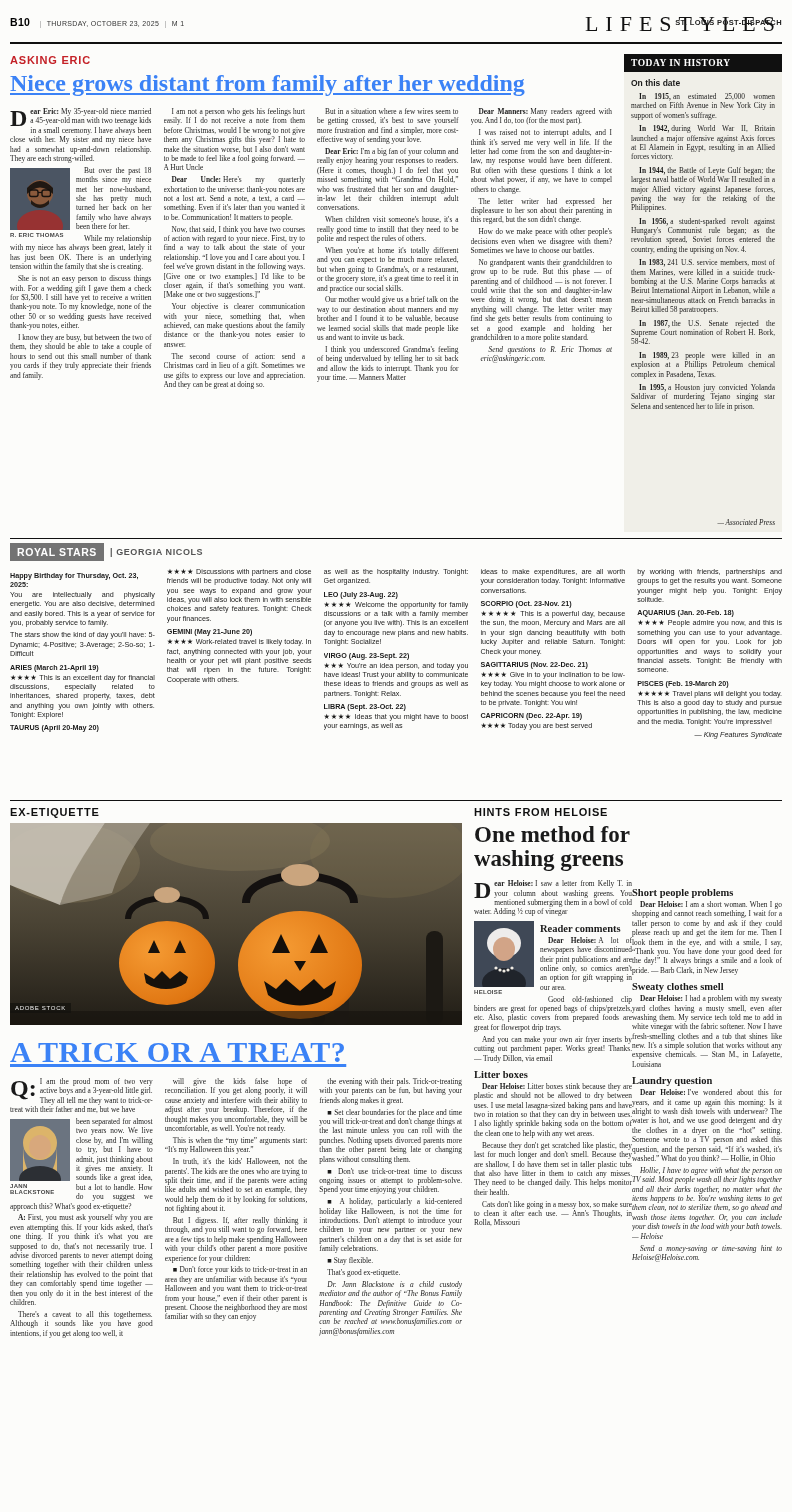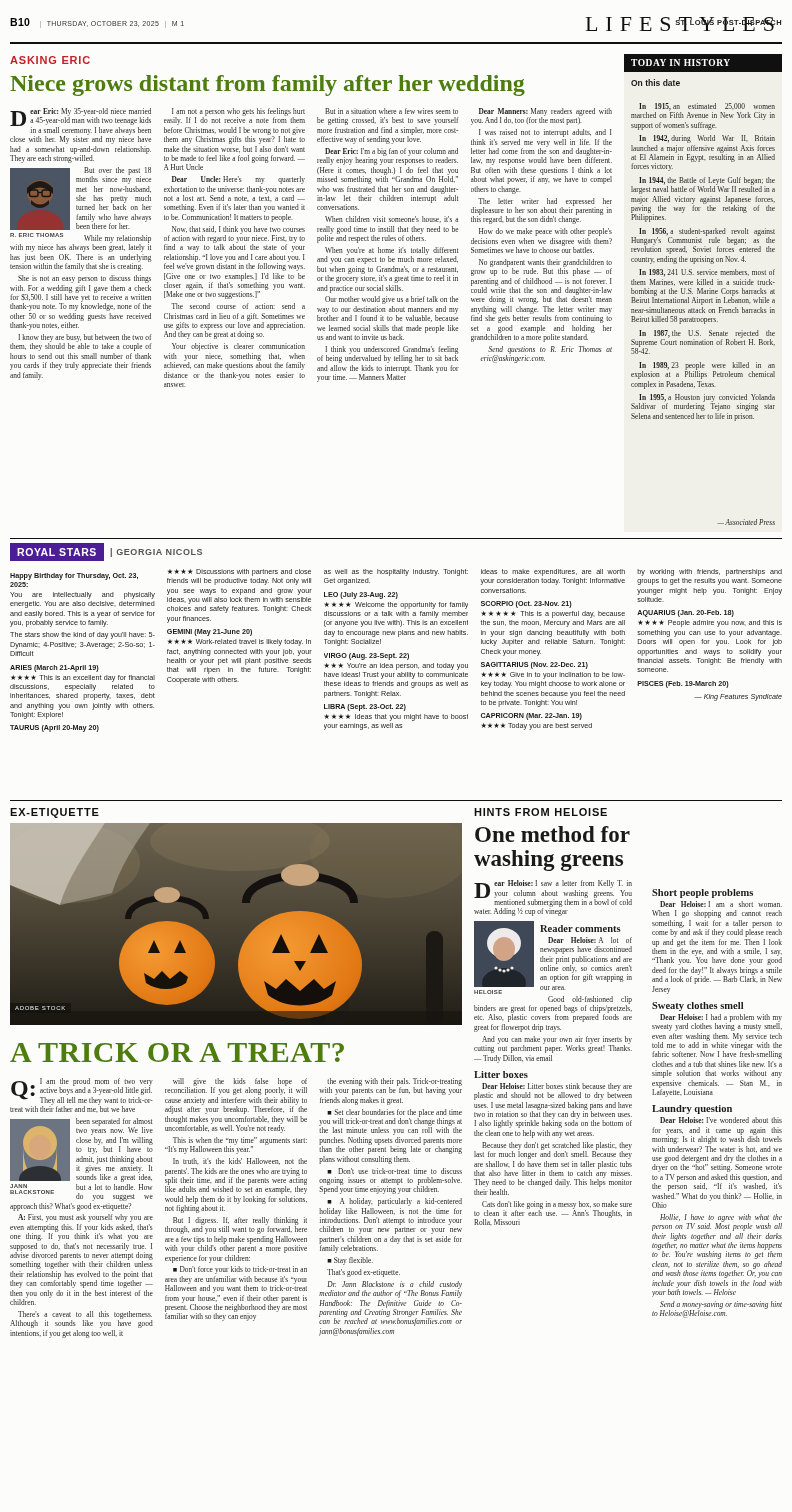--- a/index.html
+++ b/index.html
@@ -12,21 +12,21 @@
   .mh-left { position:absolute; left:0; top:8px; font-family:"Liberation Sans",sans-serif; font-size:7px; color:#333; letter-spacing:.3px; }
   .mh-page { font-weight:bold; font-size:10.5px; color:#000; margin-right:4px; }
   .mh-sep { margin:0 3px; color:#999; }
   .mh-title { position:absolute; left:0; right:0; top:3px; text-align:right; font-size:22px; letter-spacing:7px; color:#111; font-family:"Liberation Serif",serif; }
   .mh-right { position:absolute; right:0; top:10px; font-family:"Liberation Sans",sans-serif; font-size:7.5px; font-weight:bold; color:#222; letter-spacing:.4px; }
 
   
   .kicker { font-family:"Liberation Sans",sans-serif; font-weight:bold; font-size:11px; letter-spacing:.8px; }
   .kicker.red { color:#c42127; }
   .kicker.dark { color:#0f0f0f; }
-  .headline { font-family:"Liberation Serif",serif; font-weight:bold; color:#4d7c0f; }
+  .headline { font-family:"Liberation Serif",serif; font-weight:bold; color:#3b82f6;text-decoration:underline; }
   .cols { display:flex; }
   .col { flex:1 1 0; overflow:hidden; text-align:justify; }
   .para { font-size:7.4px; line-height:1.27; margin-bottom:2.5px; text-indent:8px; }
   .para.opening, .para.cont { text-indent:0; }
   .lead { padding-right:2px; font-weight:bold; }
   .dc { float:left; font-size:24px; line-height:20px; font-weight:bold; padding:1px 3px 0 0; font-family:"Liberation Serif",serif; }
   .figure { float:left; width:60px; margin:2px 6px 1px 0; }
   .figure svg { display:block; width:100%; height:auto; }
   .figcap { font-family:"Liberation Sans",sans-serif; font-size:6px; font-weight:bold; color:#444; margin-top:2px; letter-spacing:.3px; text-align:left; }
   .block { margin:0; }
@@ -37,47 +37,47 @@
   
   #asking-eric { position:absolute; left:10px; top:54px; width:602px; height:478px; }
   #asking-eric .headline { font-size:24px; margin:4px 0 10px; }
   #asking-eric .cols { gap:12px; height:414px; }
   #ae-col4 .block:last-child .para { font-style:italic;margin-left:10px; }
 
   
   #history { position:absolute; left:624px; top:54px; width:158px; height:478px; background:#f0efe8; }
   .hist-bar { background:#101010; color:#fff; font-family:Liberation Serif, serif; font-weight:bold; font-size:9.5px; letter-spacing:.5px; padding:4px 7px; }
   .hist-body { padding:6px 7px; overflow:hidden; height:calc(100% - 19px); text-align:justify; }
-  .hist-sub { font-family:"Liberation Sans",sans-serif; font-size:8.5px; font-weight:bold; margin-bottom:14px; text-align:left; }
+  .hist-sub { font-family:"Liberation Sans",sans-serif; font-size:8.5px; font-weight:bold; margin-bottom:4px; text-align:left; }
   .hist-body .block .para { margin-bottom:4px; }
 
   
   #royal-stars { position:absolute; left:10px; top:538px; width:772px; height:258px; border-top:1px solid #111; padding-top:4px; }
   .rs-head { display:flex; align-items:center; gap:6px; margin-bottom:6px; }
-  .rs-badge { background:#4c1d95; color:#fff; font-family:"Liberation Sans",sans-serif; font-weight:bold; font-size:10.5px; letter-spacing:.6px; padding:3px 7px; }
+  .rs-badge { background:#737373; color:#fff; font-family:"Liberation Sans",sans-serif; font-weight:bold; font-size:10.5px; letter-spacing:.6px; padding:3px 7px; }
   .rs-author { font-family:"Liberation Sans",sans-serif; font-size:9px; font-weight:bold; color:#555; letter-spacing:.6px; }
   #royal-stars .cols { gap:12px; height:220px; }
   #royal-stars .para { font-family:"Liberation Sans",sans-serif; font-size:7.2px; line-height:1.3; text-indent:0; margin-bottom:3px; }
   #rs-col5 .block:last-child .para { font-style:italic; text-align:right; margin-top:4px; }
 
   
   .section-rule { position:absolute; left:10px; right:10px; top:800px; border-top:1.5px solid #111; }
 
   
   #ex-etiquette { position:absolute; left:10px; top:806px; width:452px; height:700px; }
   .photo-wrap { position:relative; width:452px; height:202px; margin-top:5px; background:#35301f; }
   .photo-wrap svg { display:block; width:452px; height:202px; }
   .photo-credit { position:absolute; left:0; bottom:12px; background:rgba(20,18,14,.72); color:#eee; font-family:"Liberation Sans",sans-serif; font-size:6px; letter-spacing:.7px; padding:2px 5px; }
   #ex-etiquette .headline { font-size:30px; margin:10px 0 8px; letter-spacing:.5px; }
   #ex-etiquette .cols { gap:12px; height:406px; }
   #ex-col3 .block:last-child .para { font-style:italic; }
 
   
   #heloise { position:absolute; left:474px; top:806px; width:308px; height:700px; }
-  .hel-grid { display:flex; gap:20px; margin-top:5px; height:678px; }
+  .hel-grid { display:flex; gap:0; margin-top:5px; height:678px; }
   .hcol { overflow:hidden; text-align:justify; }
   .hcol.left { flex:0 0 158px; }
   .hcol.right { flex:1 1 0; padding-top:58px; }
   .hel-headline { font-family:"Liberation Serif",serif; font-weight:bold; font-size:23px; line-height:1.05; margin-bottom:8px; text-align:left; }
   #heloise .bhead { font-family:"Liberation Serif",serif; font-size:10.5px; margin:6px 0 2px; }
   #hel-right .block:nth-last-child(-n+2) .para { font-style:italic; }
 </style>
 </head>
 <body>
 
@@ -147,26 +147,26 @@
             <p class="para"><b class="lead">Dear Uncle:</b><span>Here's my quarterly exhortation to the universe: thank-you notes are not a lost art. Send a note, a text, a card — something. Even if it's later than you wanted it to be. Communication! It matters to people.</span></p>
           </div>
 
           <div class="block">
 
             <p class="para"><span>Now, that said, I think you have two courses of action with regard to your niece. First, try to find a way to talk about the state of your relationship. “I love you and I care about you. I feel we've grown distant in the following ways. [Give one or two examples.] I'd like to be closer again, if that's something you want. [Make one or two suggestions.]”</span></p>
           </div>
 
           <div class="block">
 
+            <p class="para"><span>Your objective is clearer communication with your niece, something that, when achieved, can make questions about the family distance or the thank-you notes easier to answer.</span></p>
+          </div>
+
+          <div class="block">
+
             <p class="para"><span>The second course of action: send a Christmas card in lieu of a gift. Sometimes we use gifts to express our love and appreciation. And they can be great at doing so.</span></p>
-          </div>
-
-          <div class="block">
-
-            <p class="para"><span>Your objective is clearer communication with your niece, something that, when achieved, can make questions about the family distance or the thank-you notes easier to answer.</span></p>
           </div>
         </div>
       <div class="col" id="ae-col3">
 
           <div class="block">
 
             <p class="para"><span>But in a situation where a few wires seem to be getting crossed, it's best to save yourself more frustration and find a simpler, more cost-effective way of sending your love.</span></p>
           </div>
 
           <div class="block">
@@ -351,38 +351,39 @@
             <h5 class="bhead">SCORPIO (Oct. 23-Nov. 21)</h5>
             <p class="para"><span>★★★★★ This is a powerful day, because the sun, the moon, Mercury and Mars are all in your sign dancing beautifully with both lucky Jupiter and reliable Saturn. Tonight: Check your money.</span></p>
           </div>
 
           <div class="block">
             <h5 class="bhead">SAGITTARIUS (Nov. 22-Dec. 21)</h5>
             <p class="para"><span>★★★★ Give in to your inclination to be low-key today. You might choose to work alone or behind the scenes because you feel the need to be private. Tonight: You win!</span></p>
           </div>
 
           <div class="block">
-            <h5 class="bhead">CAPRICORN (Mar. 22-Jan. 19)</h5>
+            <h5 class="bhead">CAPRICORN (Dec. 22-Apr. 19)</h5>
             <p class="para"><span>★★★★ Today you are best served</span></p>
           </div>
         </div>
       <div class="col" id="rs-col5">
 
           <div class="block">
 
             <p class="para"><span>by working with friends, partnerships and groups to get the results you want. Someone younger might help you. Tonight: Enjoy solitude.</span></p>
           </div>
 
           <div class="block">
             <h5 class="bhead">AQUARIUS (Jan. 20-Feb. 18)</h5>
             <p class="para"><span>★★★★ People admire you now, and this is something you can use to your advantage. Doors will open for you. Look for job opportunities and ways to solidify your financial assets. Tonight: Be friendly with someone.</span></p>
           </div>
 
           <div class="block">
             <h5 class="bhead">PISCES (Feb. 19-March 20)</h5>
+            <p class="para"><span>★★★★★ Travel plans will delight you today. This is also a good day to study and pursue opportunities in publishing, the law, medicine and the media. Tonight: You're impressive!</span></p>
           </div>
 
           <div class="block">
 
             <p class="para"><span>— King Features Syndicate</span></p>
           </div>
         </div>
     </div>
   </section>
 

